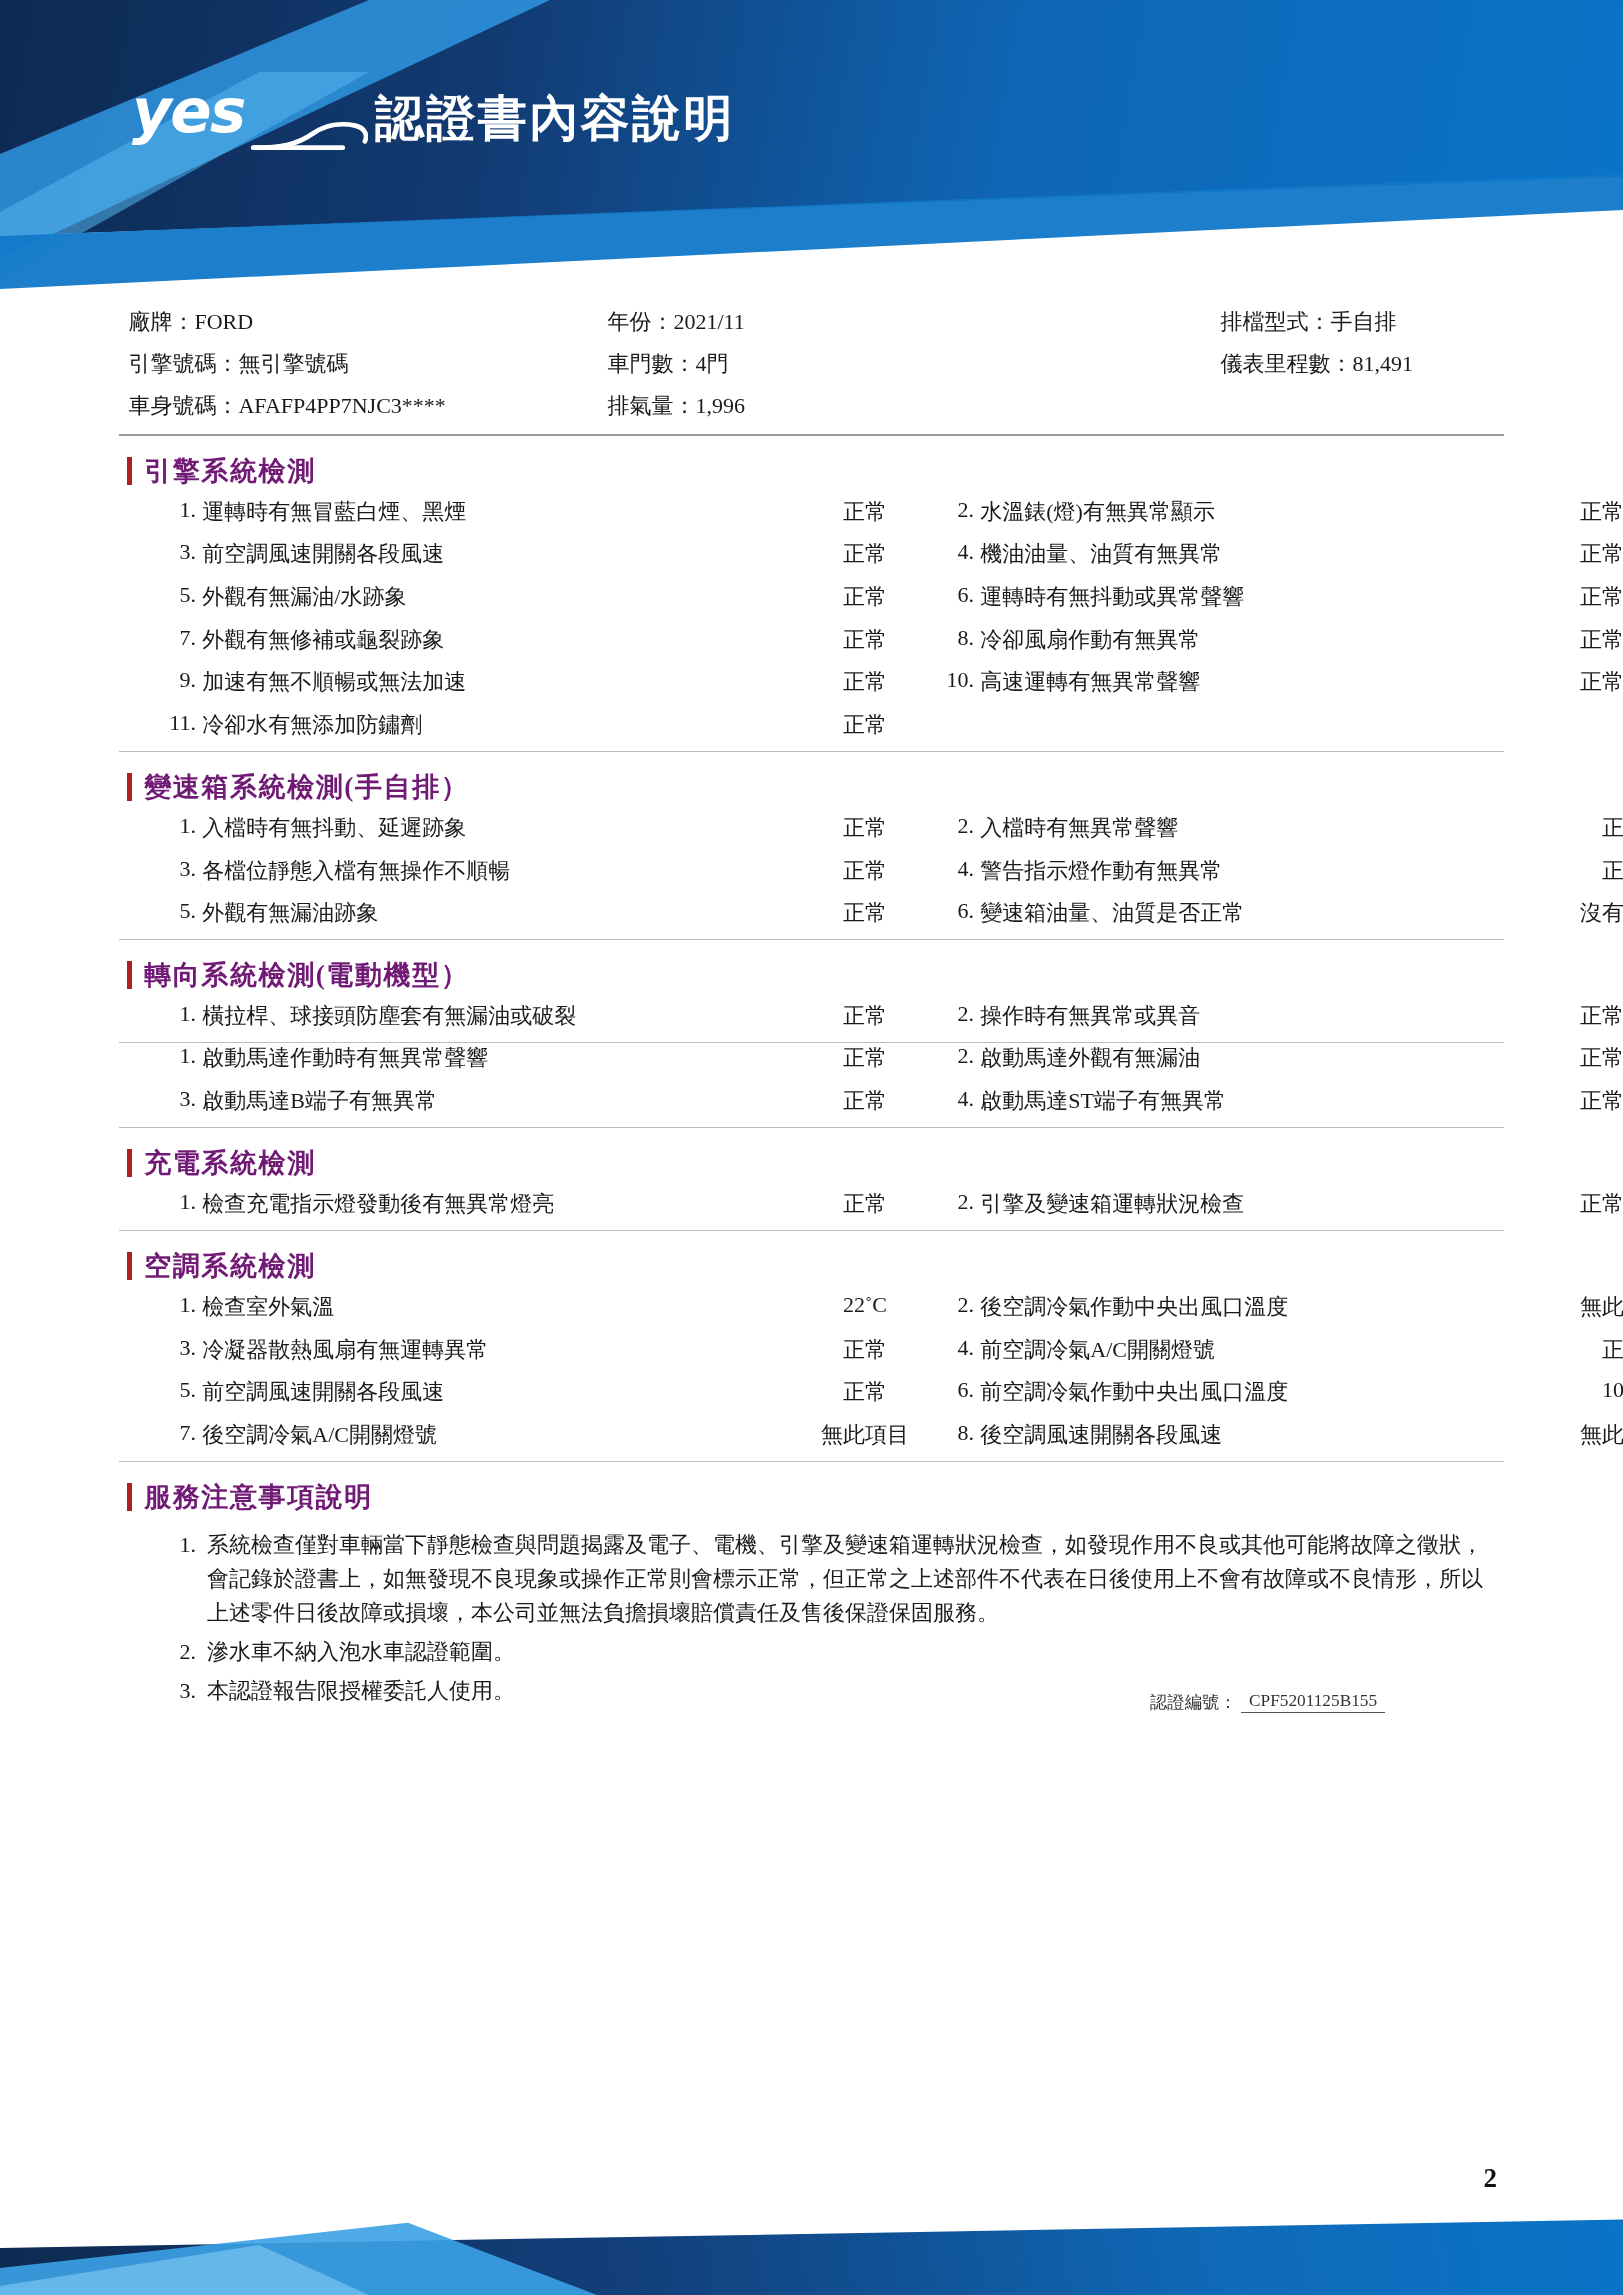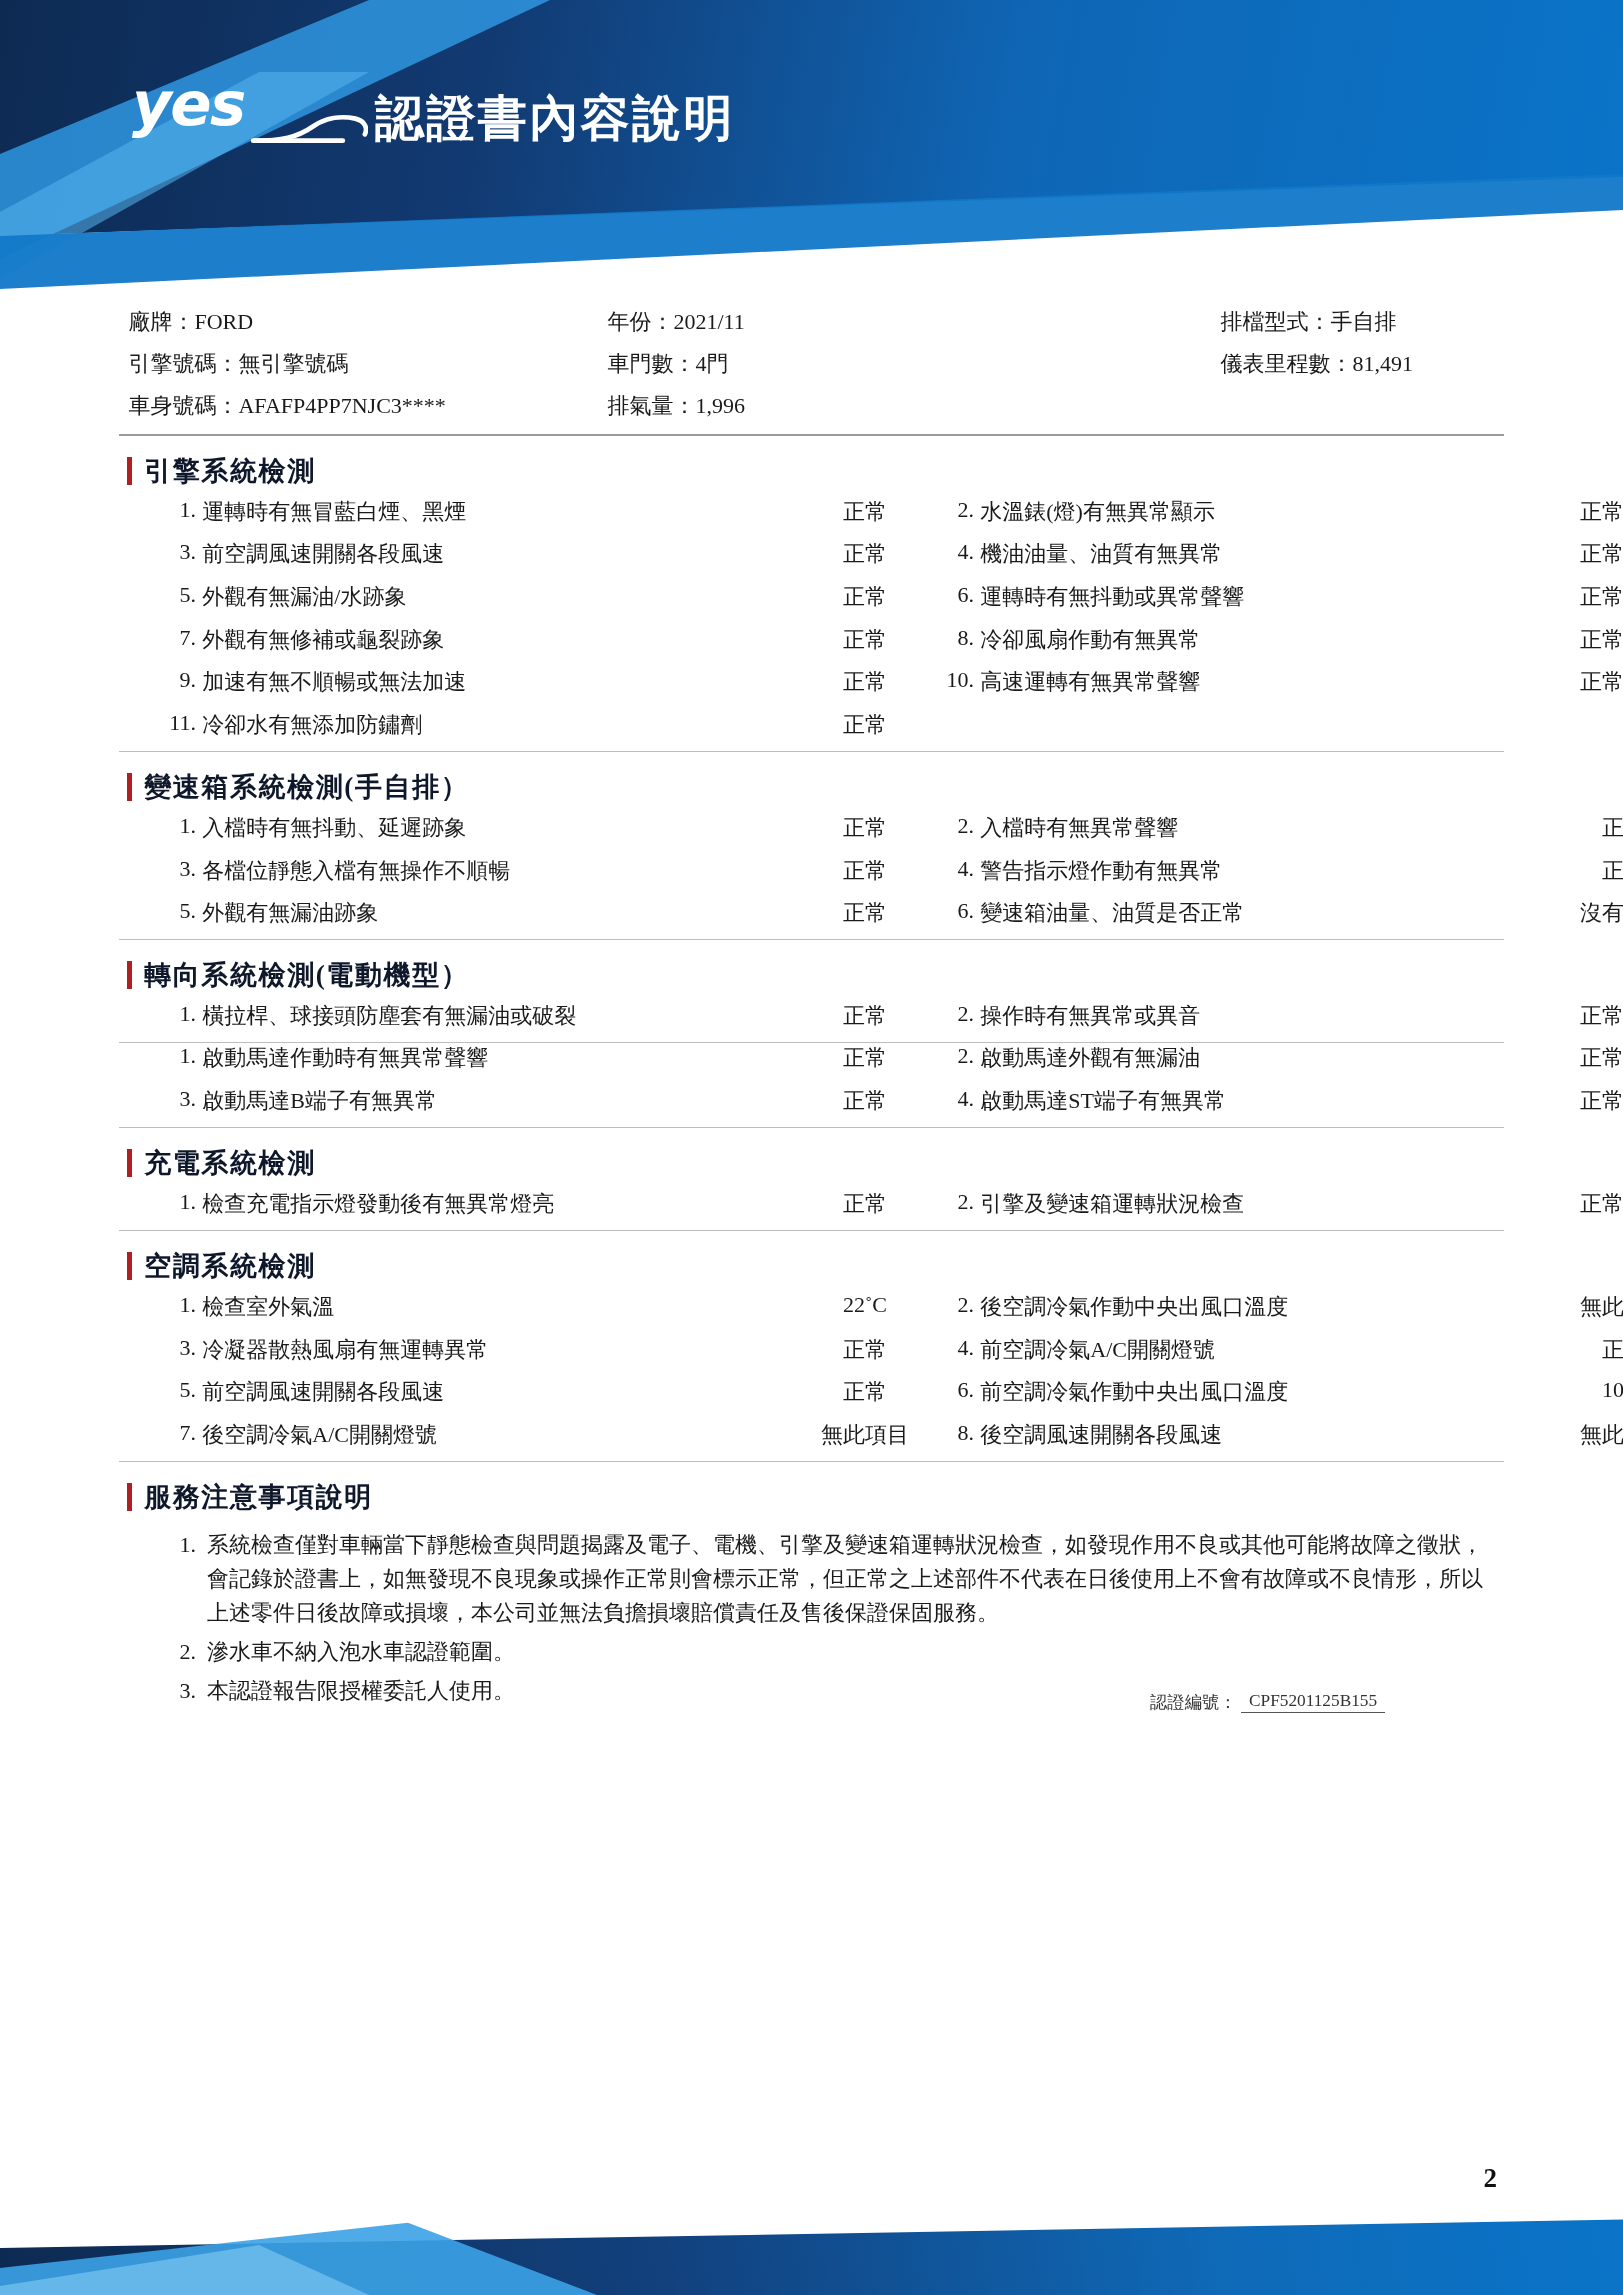--- a/index.html
+++ b/index.html
@@ -52,21 +52,21 @@
   .hdr-lt-band2 {
     position: absolute;
     left: 0; top: 0;
     width: 597px; height: 298px;
     background: #55b4ef;
     clip-path: polygon(0 212px, 259px 72px, 369px 72px, 0 279px);
     opacity: .55;
   }
   .logo-wrap {
     position: absolute;
-    left: 132px; top: 75px;
+    left: 132px; top: 82px;
     display: flex;
     align-items: flex-end;
     gap: 0px;
   }
   .logo-yes {
     font-family: "DejaVu Sans", sans-serif;
     font-style: italic;
     font-weight: bold;
     font-size: 61px;
     color: #ffffff;
@@ -107,21 +107,21 @@
   }
   .vinfo div { white-space: nowrap; }
 
   
   .sec-title {
     display: flex;
     align-items: center;
     gap: 12.6px;
     margin: 17.3px 0 7.9px 7.9px;
     font-size: 27px;
-    color: #0f172a;
+    color: #701a75;
     font-weight: bold;
     letter-spacing: 1.6px;
   }
   .sec-bar {
     display: inline-block;
     width: 4.7px; height: 28px;
     background: #b02020;
   }
 
   .sec-body {

